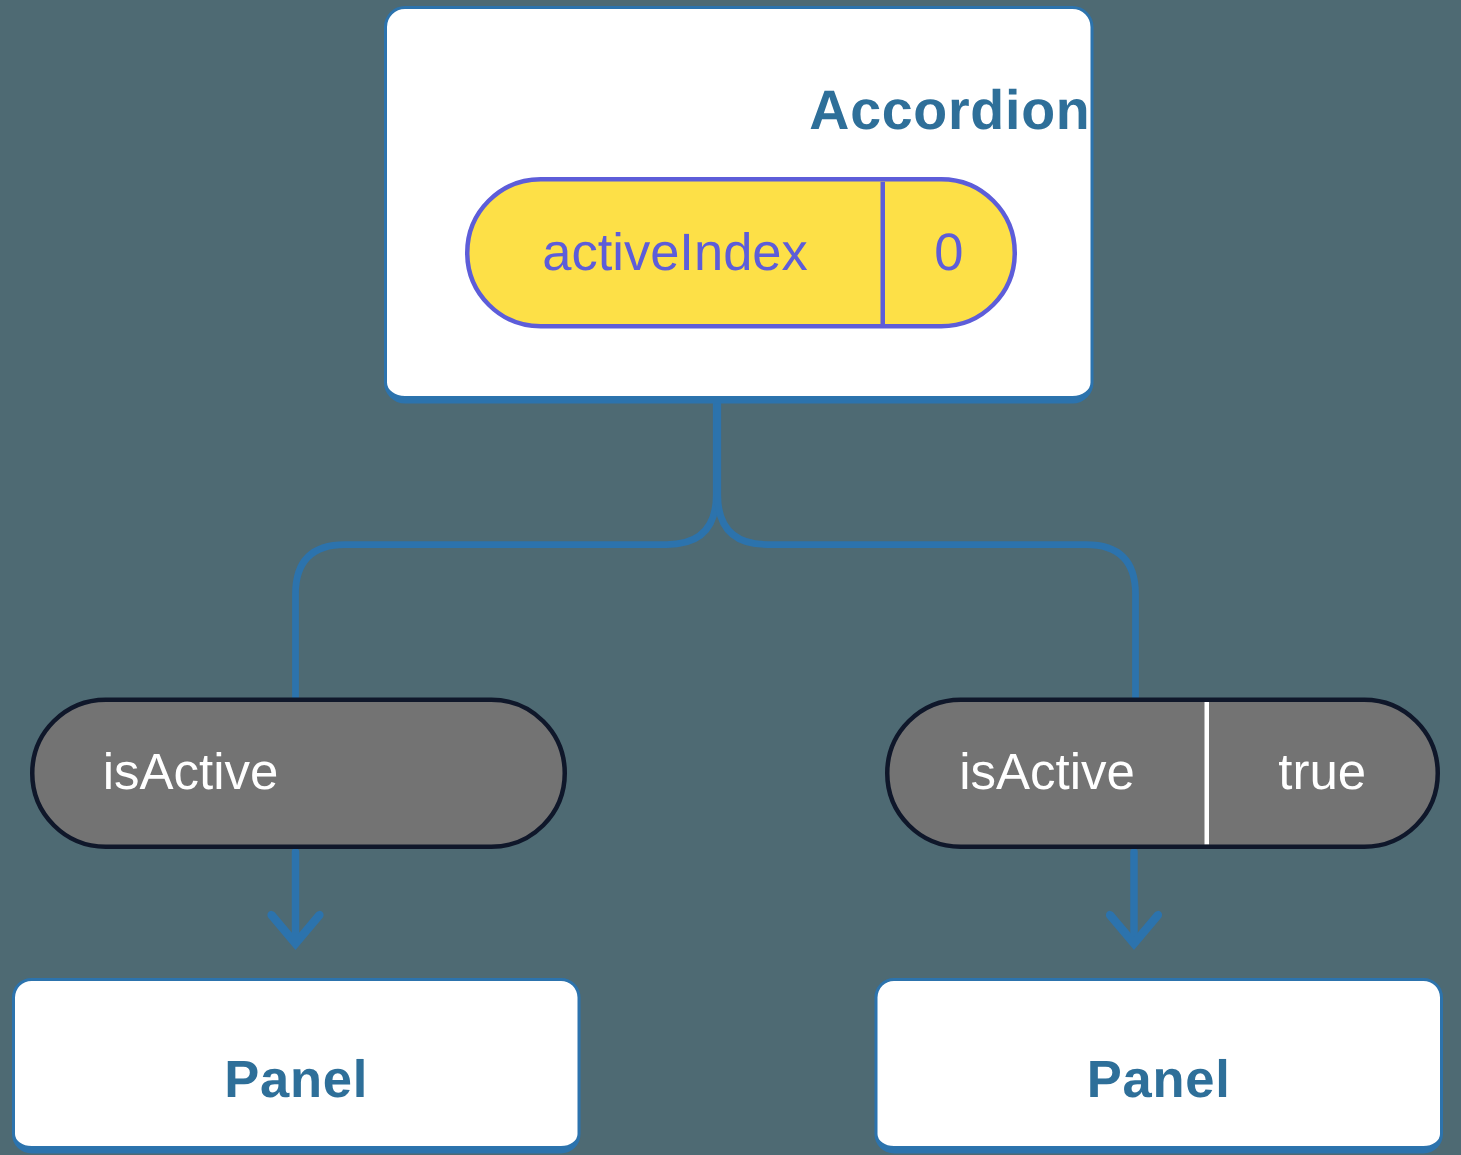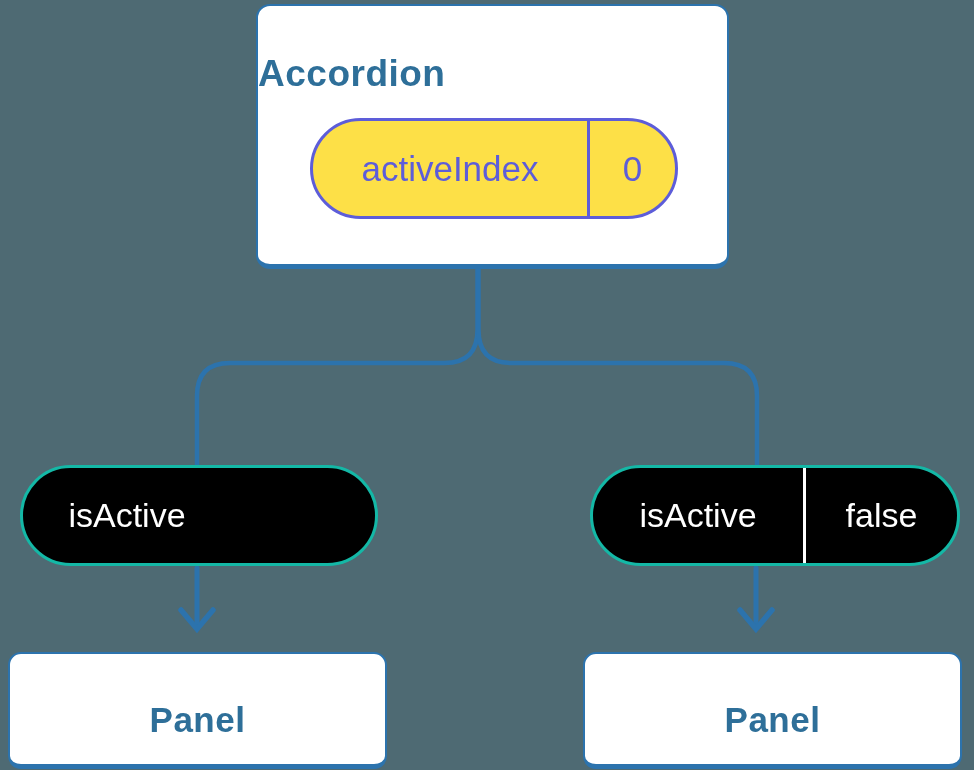--- a/index.html
+++ b/index.html
@@ -34,21 +34,21 @@
     left: 256px;
     top: 4px;
     width: 473px;
     height: 265px;
   }
   .root-title {
     position: absolute;
     left: 0;
     top: 42px;
     width: 100%;
-    text-align: left;
+    text-align: right;
     font-size: 37px;
     font-weight: 700;
     color: #2E6F99;
     line-height: 52px;
     letter-spacing: 0.5px;
   }
   .state-pill {
     position: absolute;
     left: 52px;
     top: 112px;
@@ -71,23 +71,23 @@
     color: #5D5DD9;
   }
   .state-pill .cell.name { width: 274px; }
   .state-pill .cell.value {
     flex: 1;
     border-left: 3px solid #5D5DD9;
   }
   .prop-pill {
     position: absolute;
     box-sizing: border-box;
-    border: 3px solid #14b8a6;
+    border: 3px solid #0f172a;
     border-radius: 52px;
-    background: #000000;
+    background: #737373;
     display: flex;
     align-items: stretch;
     overflow: hidden;
     z-index: 1;
   }
   .prop-pill .cell {
     display: flex;
     align-items: center;
     justify-content: center;
     font-size: 34px;
@@ -145,21 +145,21 @@
       <div class="cell value">0</div>
     </div>
   </div>
 
   <div class="prop-pill left-pill">
     <div class="cell name">isActive</div>
   </div>
 
   <div class="prop-pill right-pill">
     <div class="cell name">isActive</div>
-    <div class="cell value">false</div>
+    <div class="cell value">true</div>
   </div>
 
   <div class="node-card panel-card left-panel">
     <div class="panel-label">Panel</div>
   </div>
 
   <div class="node-card panel-card right-panel">
     <div class="panel-label">Panel</div>
   </div>
 

